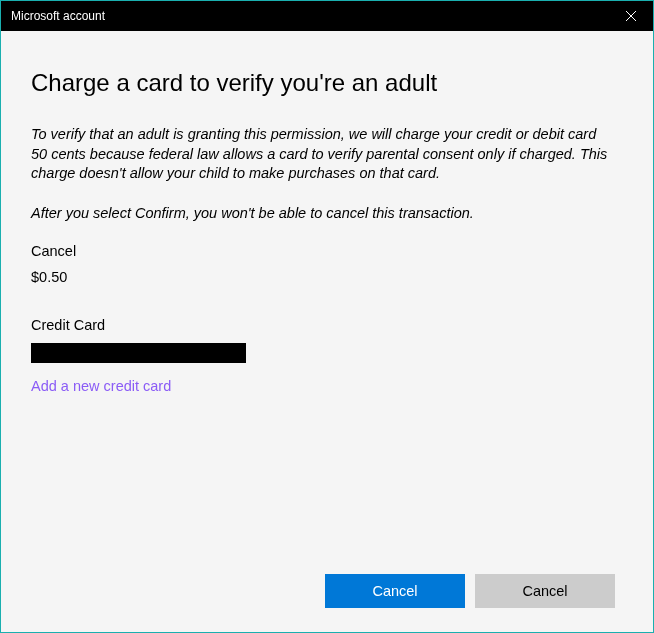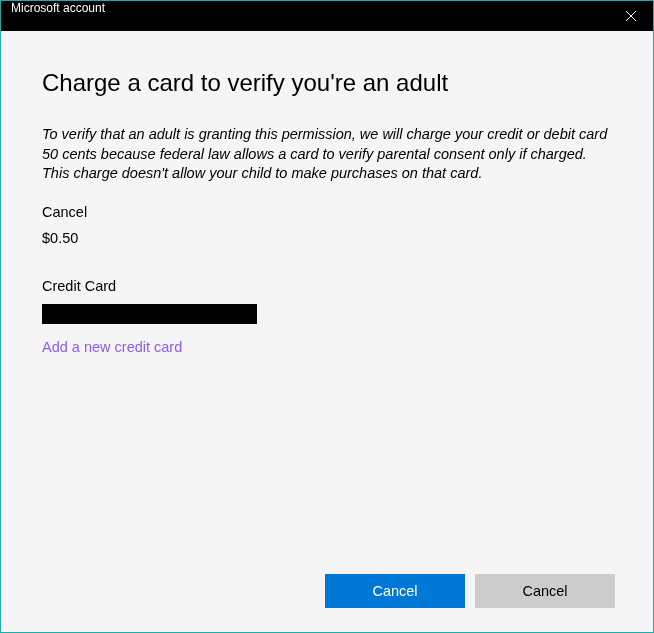--- a/index.html
+++ b/index.html
@@ -20,21 +20,21 @@
       border: 1px solid #1aafaf;
       background: #f5f5f5;
       display: flex;
       flex-direction: column;
     }
     .titlebar {
       background: #000;
       color: #fff;
       height: 30px;
       display: flex;
-      align-items: flex-start;
+      align-items: center;
       justify-content: space-between;
       padding-left: 10px;
       font-size: 12px;
     }
     .titlebar-title {
       font-weight: 400;
     }
     .close-btn {
       width: 45px;
       height: 30px;
@@ -42,21 +42,21 @@
       align-items: center;
       justify-content: center;
       cursor: pointer;
     }
     .close-btn svg {
       width: 10px;
       height: 10px;
     }
     .content {
       flex: 1;
-      padding: 38px 38px 20px 41px;
+      padding: 38px 38px 20px 30px;
       color: #000;
       position: relative;
     }
     .heading {
       font-size: 24px;
       font-weight: 400;
       margin-bottom: 28px;
       color: #000;
     }
     .body-text {
@@ -124,20 +124,21 @@
         <line x1="10" y1="0" x2="0" y2="10" stroke="#fff" stroke-width="1"></line>
       </svg>
     </div>
   </div>
 
   <div class="content">
     <h1 class="heading">Charge a card to verify you're an adult</h1>
 
     <p class="body-text">To verify that an adult is granting this permission, we will charge your credit or debit card 50 cents because federal law allows a card to verify parental consent only if charged. This charge doesn't allow your child to make purchases on that card.</p>
 
+    <p class="body-text">After you select Confirm, you won't be able to cancel this transaction.</p>
 
     <div class="label">Cancel</div>
     <div class="amount">$0.50</div>
 
     <div class="label">Credit Card</div>
     <div class="masked-card"></div>
 
     <a class="link">Add a new credit card</a>
 
     <div class="button-row">

